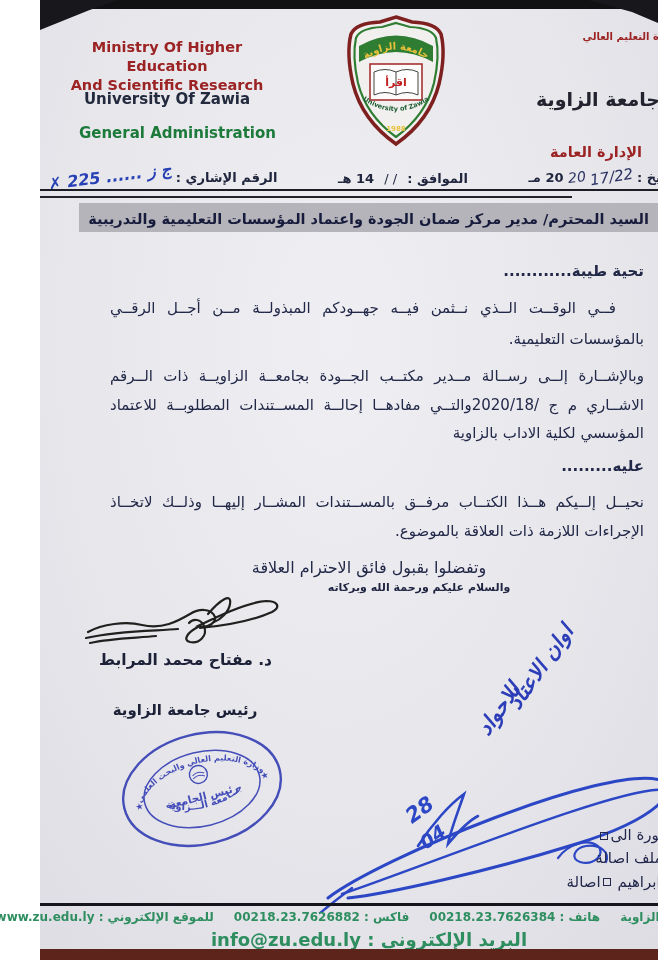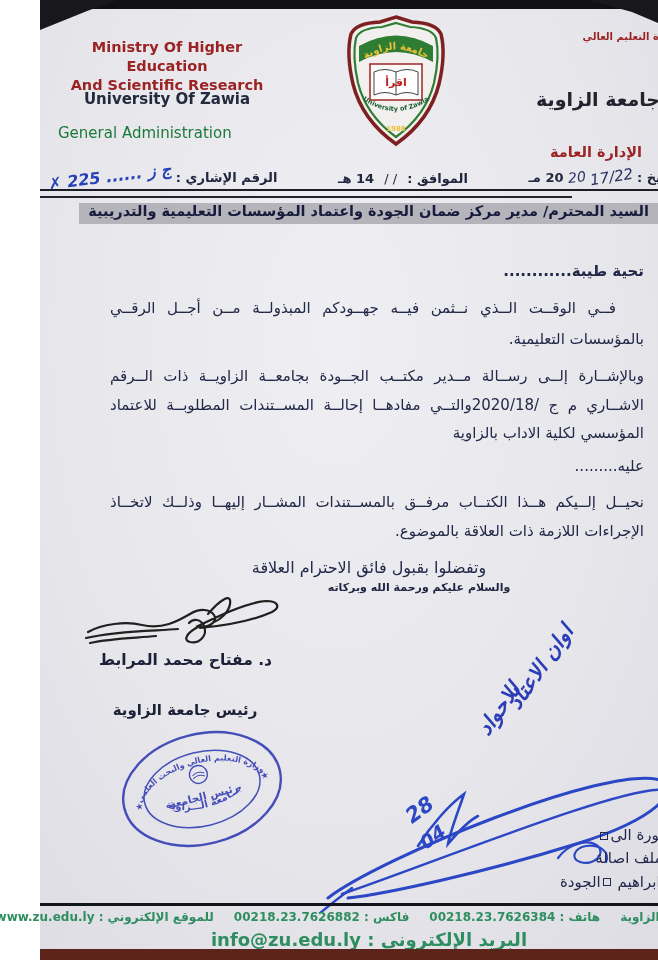--- a/index.html
+++ b/index.html
@@ -11,39 +11,39 @@
   .abs{position:absolute;}
   
   .edge-top{top:0;left:0;width:658px;height:9px;background:#111114;}
   .corner-tl{top:0;left:0;width:78px;height:30px;background:#17171c;clip-path:polygon(0 0,100% 0,62% 35%,0 100%);}
   .corner-tr{top:0;right:0;width:110px;height:40px;background:#17171c;clip-path:polygon(0 0,100% 0,100% 100%,40% 30%);}
   .edge-bottom{bottom:0;left:0;width:658px;height:11px;background:#5d241b;}
   .edge-right{top:0;right:0;width:10px;height:960px;background:linear-gradient(to left,rgba(40,35,50,.25),rgba(0,0,0,0));}
   
   .eng{color:#9b2323;font-weight:bold;font-size:14.5px;line-height:1.3;text-align:center;}
   .eng-uni{color:#232a3e;font-weight:bold;font-size:15px;text-align:center;}
-  .eng-admin{color:#1c7a3a;font-weight:normal;font-size:15px;text-align:left;}
+  .eng-admin{color:#1c7a3a;font-weight:bold;font-size:15px;text-align:right;}
   .ar-min{color:#9b2323;font-weight:bold;font-size:10px;text-align:right;direction:rtl;line-height:1.45;}
   .ar-uni{color:#22232e;font-weight:bold;font-size:19px;text-align:right;direction:rtl;}
   .ar-admin{color:#9b2323;font-weight:bold;font-size:14.5px;text-align:right;direction:rtl;}
   
   .refrow{top:160px;left:8px;right:10px;height:26px;direction:rtl;display:flex;justify-content:space-between;align-items:flex-end;color:#21263f;font-size:13px;}
   .refrow .lbl{font-weight:bold;}
   .hw{font-style:italic;color:#2741b5;}
   .hw-dark{font-style:italic;color:#2b3263;}
   .rule1{top:189px;left:0;width:658px;height:2px;background:#1d1d26;}
   .rule2{top:196px;left:0;width:532px;height:2px;background:#23232d;}
   
-  .subject{top:203px;right:40px;background:#b5b4ba;color:#181c3c;font-weight:bold;font-size:14.5px;direction:rtl;white-space:nowrap;padding:0 9px 5px;}
+  .subject{top:203px;right:40px;background:#b5b4ba;color:#181c3c;font-weight:bold;font-size:14.5px;direction:rtl;white-space:nowrap;padding:8px 9px 5px;}
   
   .bodytxt{direction:rtl;text-align:justify;color:#222848;font-size:15px;}
   .greet{top:262px;right:54px;direction:rtl;color:#222848;font-weight:bold;font-size:15px;}
   .p1{top:293px;right:54px;left:70px;line-height:2.05;}
   .p2{top:362px;right:54px;left:70px;line-height:1.9;}
-  .alayh{top:457px;right:54px;direction:rtl;color:#222848;font-weight:normal;font-size:15px;}
+  .alayh{top:457px;right:54px;direction:rtl;color:#222848;font-weight:bold;font-size:15px;}
   .p3{top:488px;right:54px;left:70px;line-height:1.95;}
   .close1{top:558px;left:0;right:0;text-align:center;direction:rtl;color:#222848;font-size:16px;}
   .close2{top:581px;left:160px;right:60px;text-align:center;direction:rtl;color:#1e2340;font-weight:bold;font-size:11px;}
   
   .sig-name{top:651px;left:48px;width:195px;text-align:center;direction:rtl;color:#1c2138;font-weight:bold;font-size:15.5px;}
   .sig-title{top:701px;left:60px;width:170px;text-align:center;direction:rtl;color:#1c2138;font-weight:bold;font-size:15px;}
   
   .bluenote{color:#2c3db8;font-weight:bold;font-style:italic;font-size:21px;white-space:nowrap;direction:rtl;}
   
   .dist{top:824px;right:14px;width:170px;direction:rtl;text-align:right;font-size:15px;color:#23284c;line-height:1.55;}
@@ -176,21 +176,21 @@
       <path d="M110 118 C124 96 142 76 156 66 C150 84 142 104 140 116 C150 104 162 92 170 88" stroke-width="2.6"></path>
       <path d="M250 130 C260 116 280 110 290 118 C298 126 286 138 272 134 C262 131 266 120 278 118 C292 116 302 124 298 134" stroke-width="2.2"></path>
     </g>
     <text transform="translate(104,96) rotate(-36)" font-size="21" font-weight="bold" font-style="italic" fill="#2c47c5">28</text>
     <text transform="translate(118,122) rotate(-36)" font-size="19" font-weight="bold" font-style="italic" fill="#2c47c5">04</text>
   </svg>
 
   <div class="abs dist">
     <div><span class="cbx"></span><span>صورة الى</span><span class="cbx"></span></div>
     <div><span class="cbx"></span><span>الملف اصالة</span></div>
-    <div><span>بود.ابراهيم</span> <span class="cbx"></span><span>الجودة</span></div>
+    <div><span>بود.ابراهيم</span> <span class="cbx"></span><span>اصالة</span></div>
   </div>
 
   <div class="abs footrule"></div>
   <div class="abs foot1">
     <span class="pair">ص.ب 16418 الزاوية</span>
     <span class="pair">
       <span>هاتف :</span>
       <span>00218.23.7626384</span>
     </span>
     <span class="pair">

